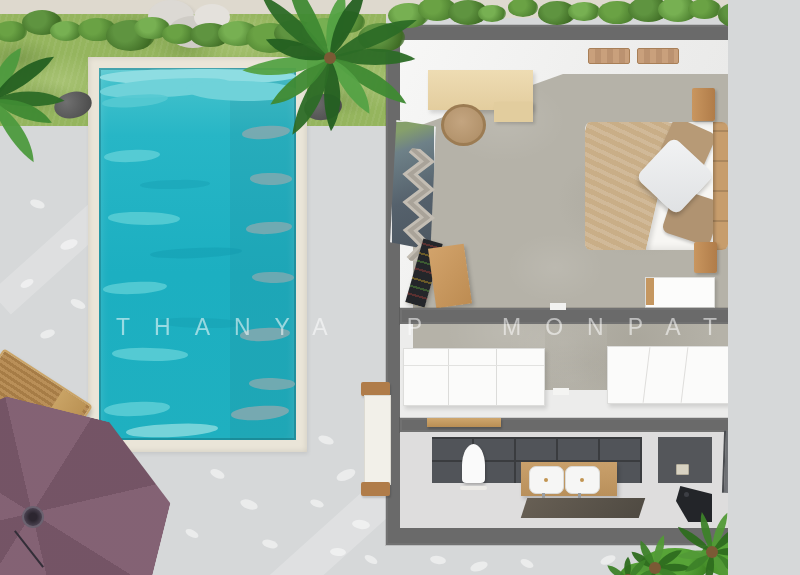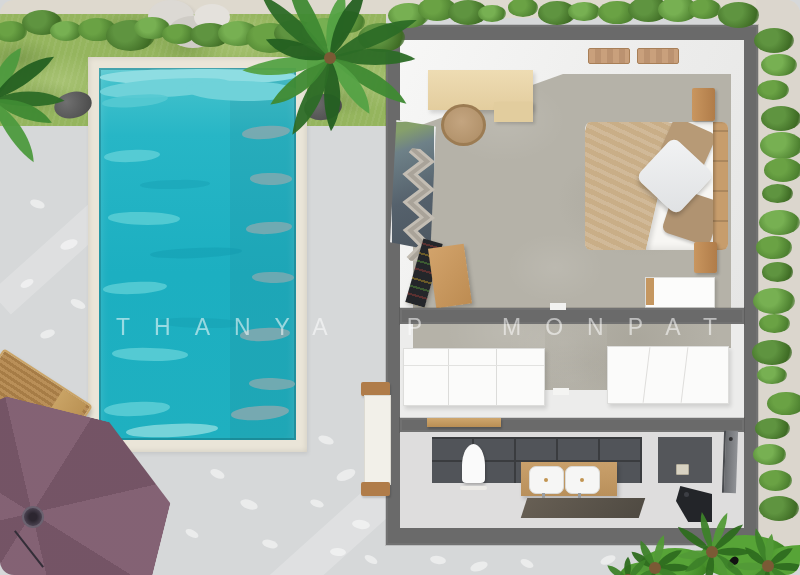--- a/index.html
+++ b/index.html
@@ -1,16 +1,16 @@
 <!DOCTYPE html>
 <html><head>
 <meta charset="utf-8">
 <style>
   html,body{margin:0;padding:0;background:#d6d8d9;font-family:"Liberation Sans",sans-serif;}
-  #canvas{position:relative;width:800px;height:575px;overflow:hidden;background:#d6d8d9;border-radius:14px;}
+  #canvas{position:relative;width:728px;height:575px;overflow:hidden;background:#d6d8d9;}
   .abs{position:absolute;}
   .ell{border-radius:50%;}
   #watermark{
     position:absolute;left:116px;top:314px;width:680px;
     font-size:23px;letter-spacing:24px;word-spacing:26px;white-space:nowrap;
     color:rgba(255,255,255,0.55);z-index:60;pointer-events:none;
   }
   .grass{
     background:
       radial-gradient(60px 30px at 20% 40%, rgba(60,90,30,.28), transparent 70%),

